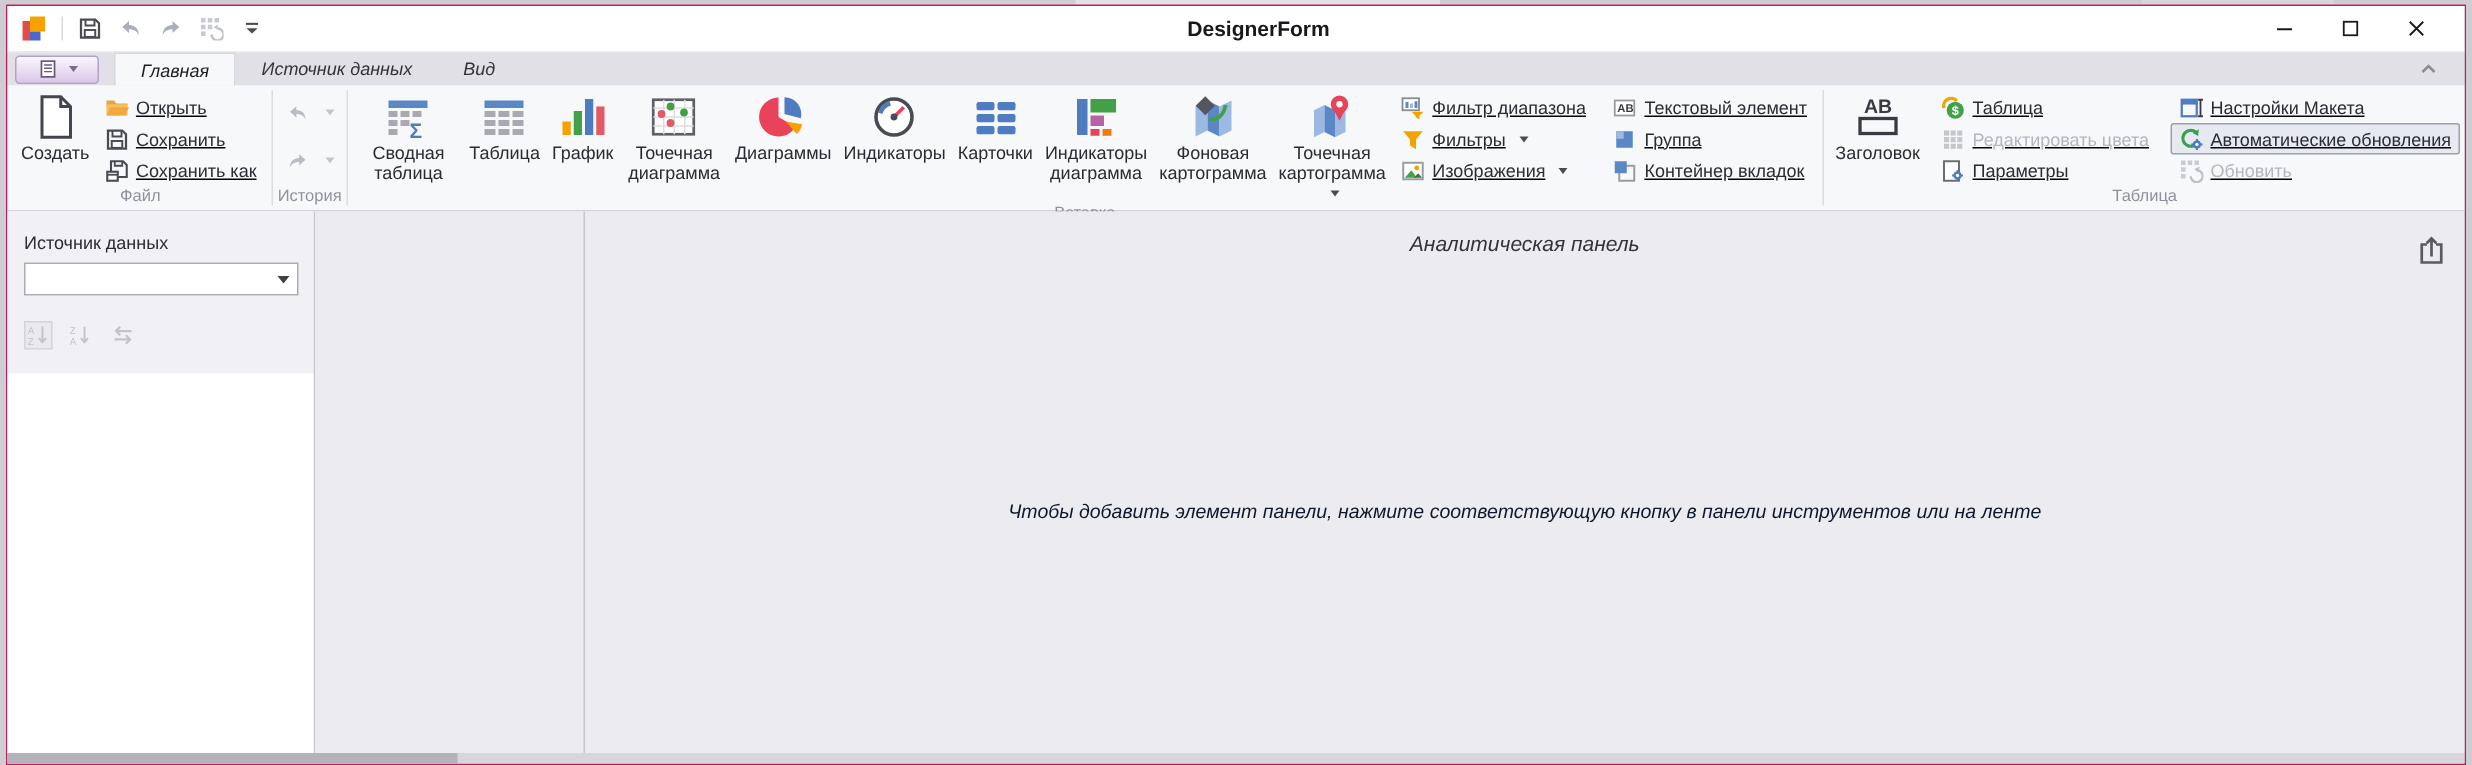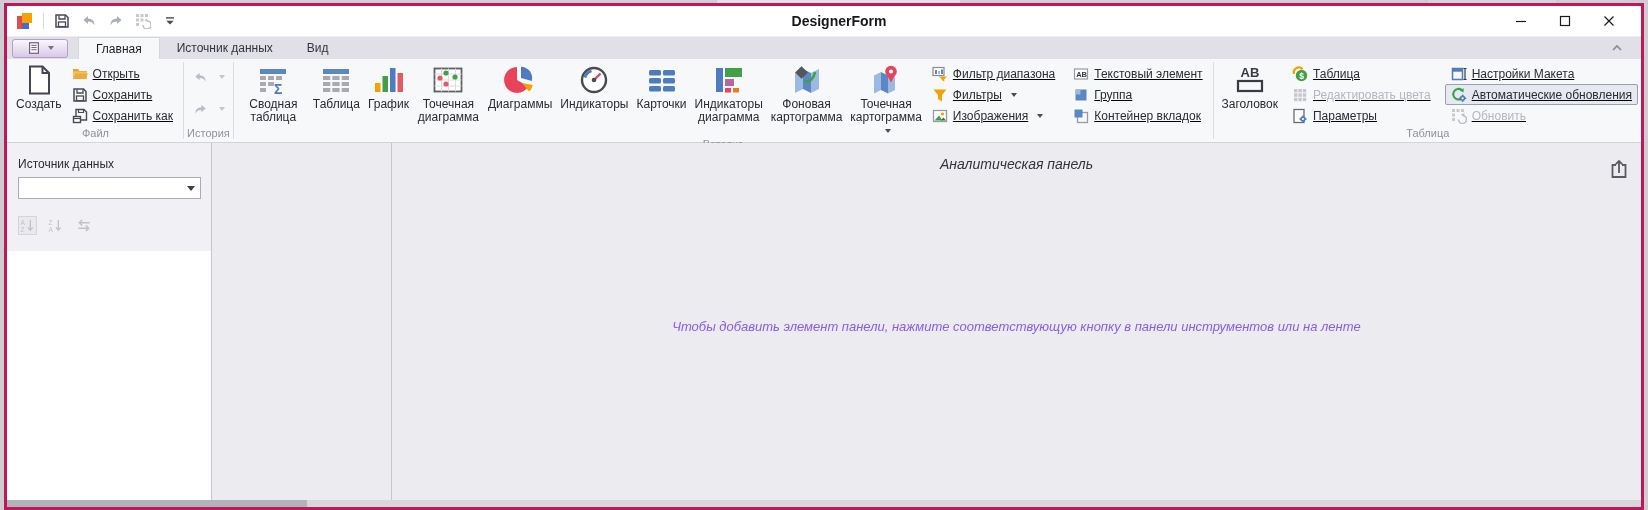--- a/index.html
+++ b/index.html
@@ -5,33 +5,33 @@
   * { margin:0; padding:0; box-sizing:border-box; }
   html,body { width:1648px; height:510px; font-family:"Liberation Sans", sans-serif; }
   body { background:#cdcdd2; position:relative; overflow:hidden; }
 
   .artifact { position:absolute; top:0; height:5px; }
   .a1 { left:640px; width:77px; background:#cfcfd4; }
   .a2 { left:717px; width:243px; background:#e2e2e6; }
   .a3 { left:1428px; width:128px; background:#d6d6da; }
 
   .window { position:absolute; left:4px; top:3px; right:4px; bottom:0;
-            background:#fff; border:3px solid #be185d; display:flex; flex-direction:column; }
+            background:#fff; border:1px solid #be185d; display:flex; flex-direction:column; }
 
   
   .titlebar { height:30px; display:flex; align-items:center; background:#fff; flex:none; }
   .qat { display:flex; align-items:center; gap:9px; padding-left:9px; }
   .qat-sep { width:1px; height:16px; background:#d9d9de; }
   .qbtn { width:18px; height:18px; display:flex; align-items:center; justify-content:center; }
   .win-title { flex:1; text-align:center; font-size:14px; font-weight:bold; color:#17171c; }
   .wincontrols { display:flex; align-items:center; gap:0; padding-right:10px; }
   .wc { width:44px; height:26px; display:flex; align-items:center; justify-content:center; }
 
   
-  .tabrow { height:23px; background:#e0e0e6; border-top:1px solid #ededf1; display:flex; align-items:stretch; flex:none; }
+  .tabrow { height:23px; background:#e0e0e6; border-top:1px solid #ededf1; display:flex; align-items:stretch; flex:none;font-style:italic; }
   .appmenu { align-self:center; margin-left:5px; width:56px; height:19px; border:1px solid #b2a1c8; border-radius:3px;
              background:linear-gradient(180deg,#faf6fd 0%,#e9ddf2 55%,#d9c7e8 100%);
              display:flex; align-items:center; justify-content:center; gap:3px; }
   .tabs { display:flex; margin-left:10px; font-size:12px; color:#33333b; }
   .tab { padding:0 17px; display:flex; align-items:center; }
   .tab.active { background:#f7f8fa; border:1px solid #d6d6dc; border-bottom:none; color:#1d1d24; }
   .ribbon-collapse { margin-left:auto; margin-right:14px; align-self:center; width:20px; height:16px;
                      display:flex; align-items:center; justify-content:center; }
 
   
@@ -71,21 +71,21 @@
   .dstools { margin-top:17px; display:flex; align-items:center; gap:9px; }
   .dstool { width:19px; height:19px; display:flex; align-items:center; justify-content:center; }
   .dstool.boxed { border:1px solid #d4d4da; background:#e9e9ee; }
   .dspanel-list { flex:1; background:#fff; }
 
   .midstrip { width:180px; flex:none; background:#ececf0; border-right:1px solid #c6c6cc; }
 
   .surface { flex:1; background:#ececf0; position:relative;font-style:italic; }
   .surface-title { position:absolute; top:13px; left:0; right:0; text-align:center; font-size:14px; color:#33333d; }
   .export-btn { position:absolute; top:15px; right:11px; width:22px; height:22px; }
-  .surface-hint { position:absolute; top:176px; left:0; right:0; text-align:center; font-size:13px; color:#8b5cf6; }
+  .surface-hint { position:absolute; top:192px; left:0; right:0; text-align:center; font-size:13px; color:#0f172a; }
 
   
   .bottomstrip { height:7px; flex:none; background:#d6d6db; position:relative; }
   .bottomstrip .seg { position:absolute; left:0; top:0; bottom:0; width:300px; background:#b2b2ba; }
 
   svg { display:block; }
   text { font-family:"Liberation Sans", sans-serif; }
 </style>
 </head>
 <body>

